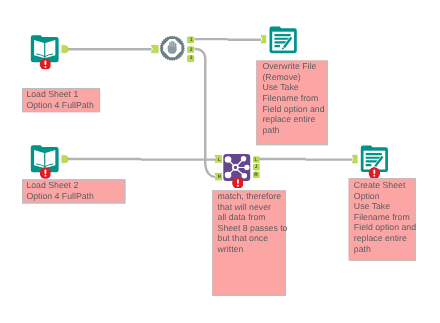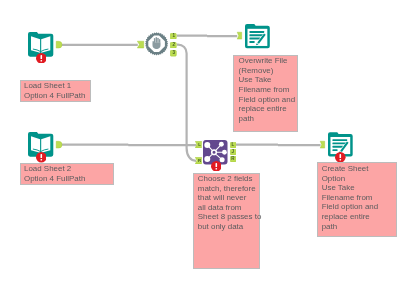--- a/index.html
+++ b/index.html
@@ -175,21 +175,21 @@
   <svg class="anchor" style="left:320.4px;top:141.2px;" width="4.9" height="7.3" viewBox="0 0 12 18">
     <path d="M0.5 0.5 H11.5 V17.5 H0.5 L4.2 9.0 Z" fill="#bcdd52" stroke="#9cc32f" stroke-width="1"></path>
   </svg>
   <div class="badge" style="left:335.4px;top:152.4px;">
     <svg width="10.6" height="10.6" viewBox="0 0 12 12">
       <circle cx="6" cy="6" r="6" fill="#e11b22"></circle>
       <rect x="5.1" y="2.3" width="1.8" height="4.6" rx="0.7" fill="#fff"></rect>
       <rect x="5.1" y="7.9" width="1.8" height="1.8" rx="0.6" fill="#fff"></rect>
     </svg>
   </div>
-  <div class="lbl" style="left:317.1px;top:162.4px;width:80px;height:75.0px;padding:0.6px 3.5px 0 3.6px;">
+  <div class="lbl" style="left:317.1px;top:162.4px;width:61px;height:75.0px;padding:0.6px 3.5px 0 3.6px;">
     <span>Create Sheet</span>
     <span>Option</span>
     <span>Use Take</span>
     <span>Filename from</span>
     <span>Field option and</span>
     <span>replace entire</span>
     <span>path</span>
   </div>
 
   <div class="node" style="left:203.4px;top:140.4px;width:24.5px;height:24.5px;">
@@ -241,21 +241,21 @@
       </svg>
     <span class="anchor-lbl">J</span>
   </div>
   <div class="anchor-box" style="left:229.5px;top:156.3px;">
     <svg width="6.5" height="6.1" viewBox="0 0 16 15">
         <rect x="0.5" y="0.5" width="15" height="14" rx="3" fill="#bcdd52" stroke="#9cc32f" stroke-width="1"></rect>
       </svg>
     <span class="anchor-lbl">R</span>
   </div>
   <div class="lbl" style="left:193.4px;top:172.5px;width:66.6px;height:96.8px;padding:0.6px 3.5px 0 3.4px;">
-    <span>Choose 2 fields</span>
     <span>match, therefore</span>
     <span>that will never</span>
     <span>all data from</span>
     <span>Sheet 8 passes to</span>
-    <span>but only data</span>
+    <span>but that once</span>
+    <span>written</span>
   </div>
 
 </div>
 
 </body></html>

